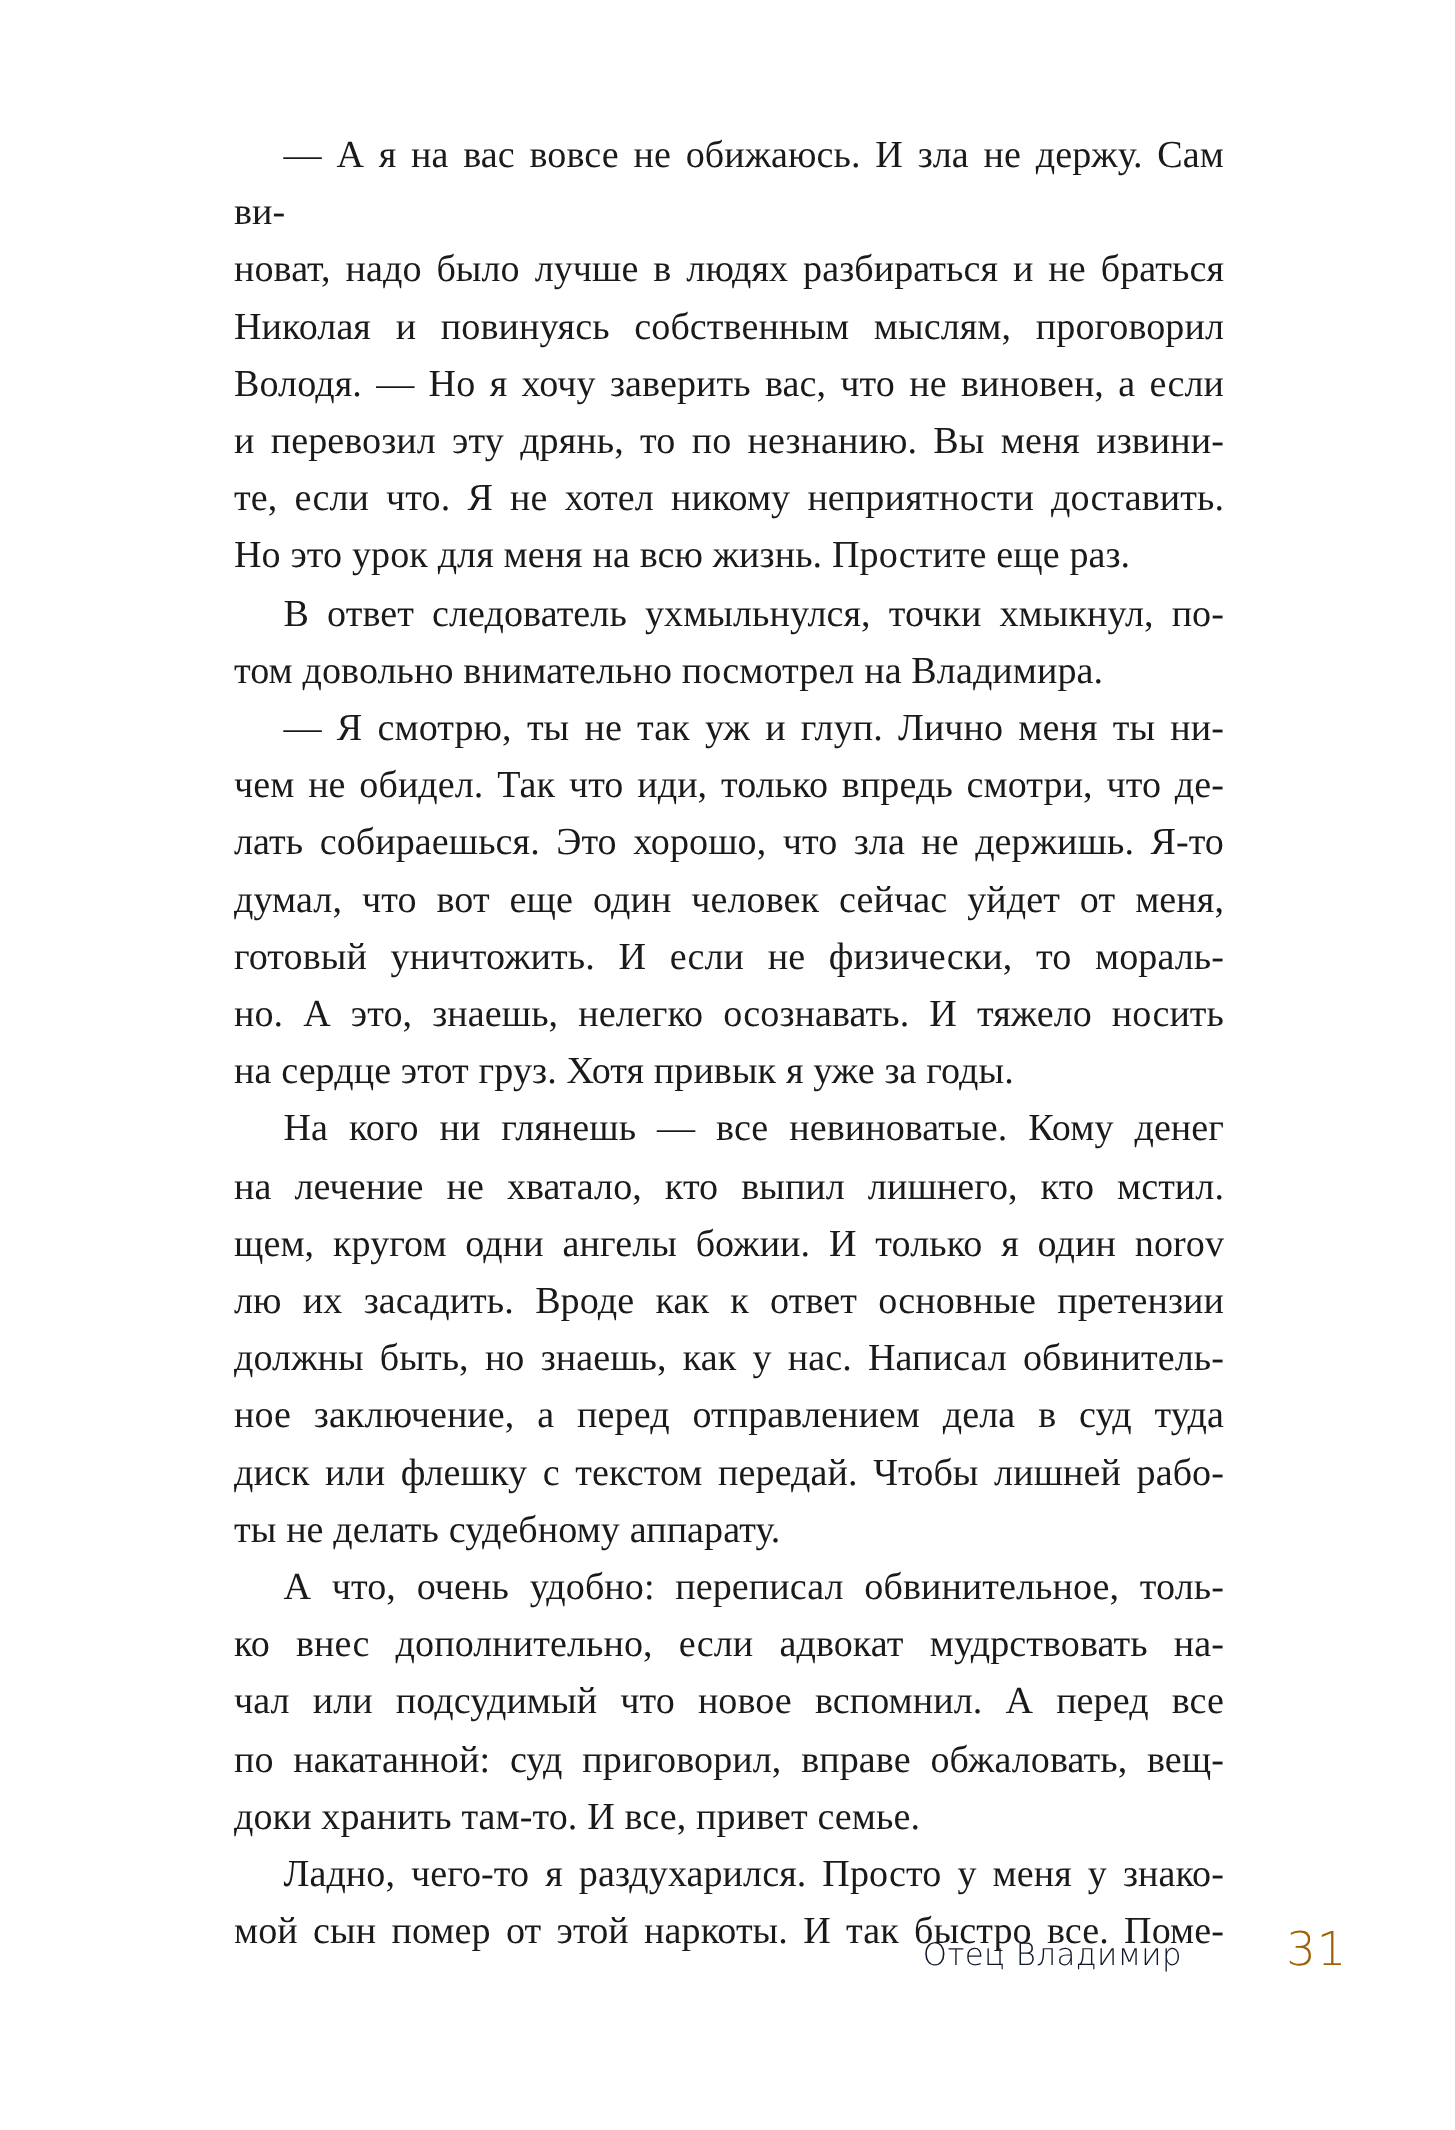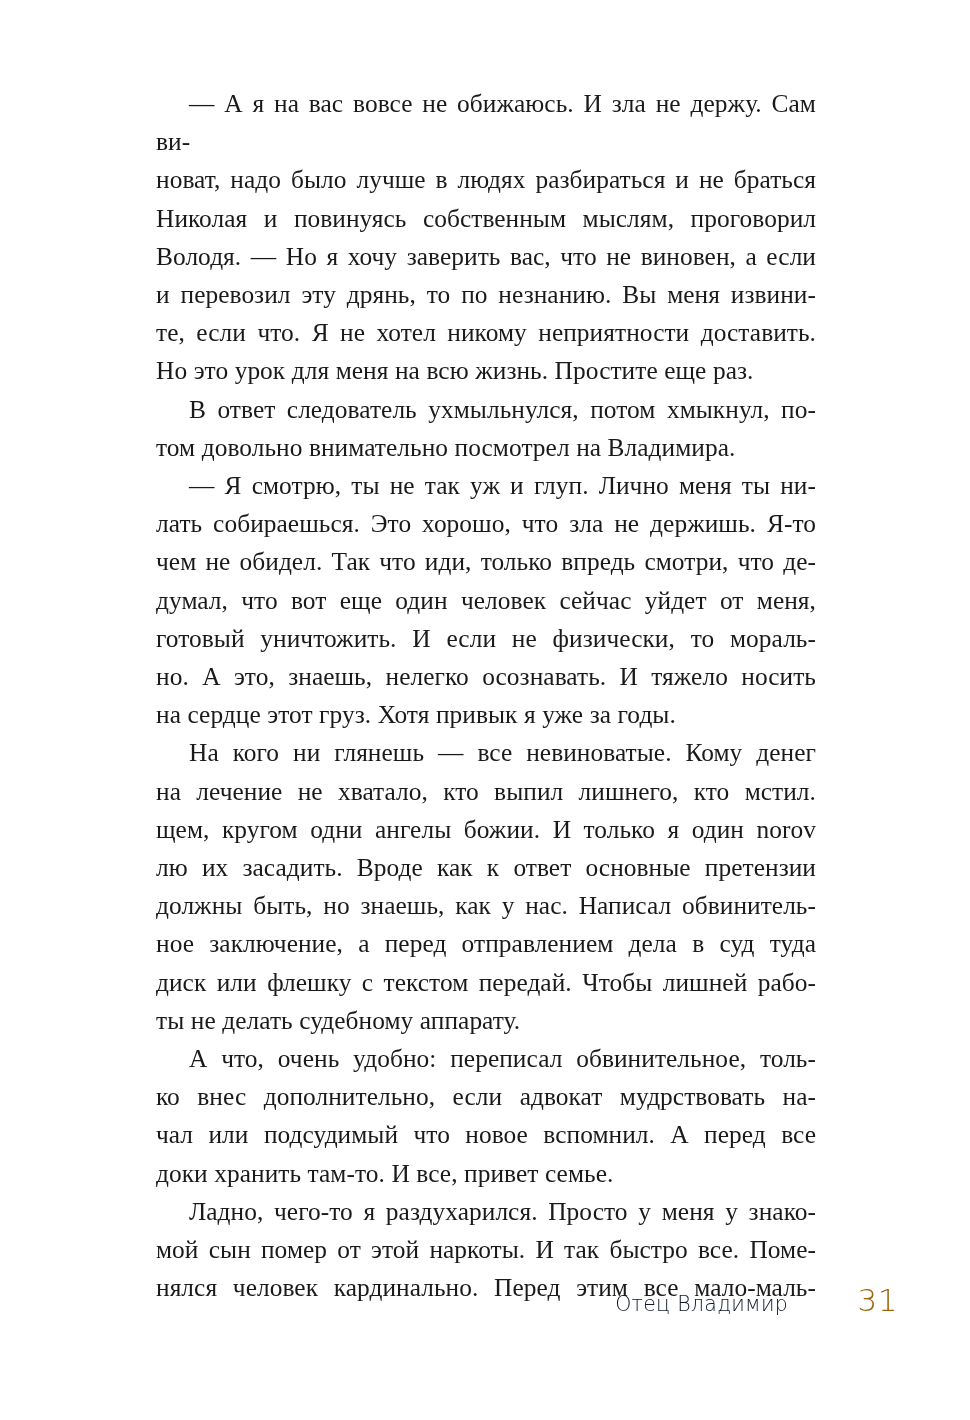--- a/index.html
+++ b/index.html
@@ -107,28 +107,28 @@
       <span class="line first">— А я на вас вовсе не обижаюсь. И зла не держу. Сам ви-</span>
       <span class="line">новат, надо было лучше в людях разбираться и не браться</span>
       <span class="line">Николая и повинуясь собственным мыслям, проговорил</span>
       <span class="line">Володя. — Но я хочу заверить вас, что не виновен, а если</span>
       <span class="line">и перевозил эту дрянь, то по незнанию. Вы меня извини-</span>
       <span class="line">те, если что. Я не хотел никому неприятности доставить.</span>
       <span class="line last">Но это урок для меня на всю жизнь. Простите еще раз.</span>
     </p>
 
     <p class="para">
-      <span class="line first">В ответ следователь ухмыльнулся, потом хмыкнул, по-</span>
+      <span class="line first">В ответ следователь ухмыльнулся, точки хмыкнул, по-</span>
       <span class="line last">том довольно внимательно посмотрел на Владимира.</span>
     </p>
 
     <p class="para">
       <span class="line first">— Я смотрю, ты не так уж и глуп. Лично меня ты ни-</span>
+      <span class="line">чем не обидел. Так что иди, только впредь смотри, что де-</span>
       <span class="line">лать собираешься. Это хорошо, что зла не держишь. Я-то</span>
-      <span class="line">чем не обидел. Так что иди, только впредь смотри, что де-</span>
       <span class="line">думал, что вот еще один человек сейчас уйдет от меня,</span>
       <span class="line">готовый уничтожить. И если не физически, то мораль-</span>
       <span class="line">но. А это, знаешь, нелегко осознавать. И тяжело носить</span>
       <span class="line last">на сердце этот груз. Хотя привык я уже за годы.</span>
     </p>
 
     <p class="para">
       <span class="line first">На кого ни глянешь — все невиноватые. Кому денег</span>
       <span class="line">на лечение не хватало, кто выпил лишнего, кто мстил.</span>
       <span class="line">щем, кругом одни ангелы божии. И только я один norov</span>
@@ -136,27 +136,27 @@
       <span class="line">должны быть, но знаешь, как у нас. Написал обвинитель-</span>
       <span class="line">ное заключение, а перед отправлением дела в суд туда</span>
       <span class="line">диск или флешку с текстом передай. Чтобы лишней рабо-</span>
       <span class="line last">ты не делать судебному аппарату.</span>
     </p>
 
     <p class="para">
       <span class="line first">А что, очень удобно: переписал обвинительное, толь-</span>
       <span class="line">ко внес дополнительно, если адвокат мудрствовать на-</span>
       <span class="line">чал или подсудимый что новое вспомнил. А перед все</span>
+      <span class="line">по накатанной: суд приговорил, вправе обжаловать, вещ-</span>
       <span class="line last">доки хранить там-то. И все, привет семье.</span>
     </p>
 
     <p class="para">
       <span class="line first">Ладно, чего-то я раздухарился. Просто у меня у знако-</span>
       <span class="line">мой сын помер от этой наркоты. И так быстро все. Поме-</span>
-      <span class="line">нялся человек кардинально. Перед этим все мало-маль-</span>
     </p>
 
   </div>
 
   <div class="footer">
     <span class="running-head">Отец Владимир</span>
     <span class="page-number">31</span>
   </div>
 
 </div>

